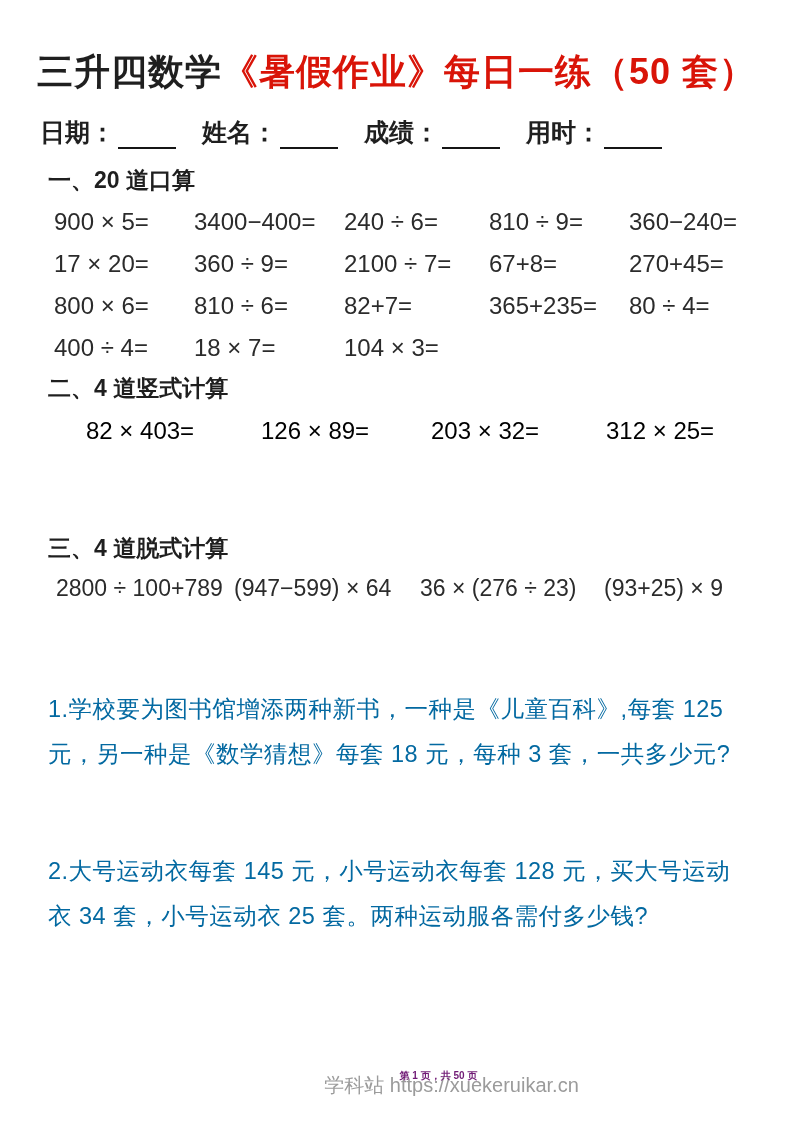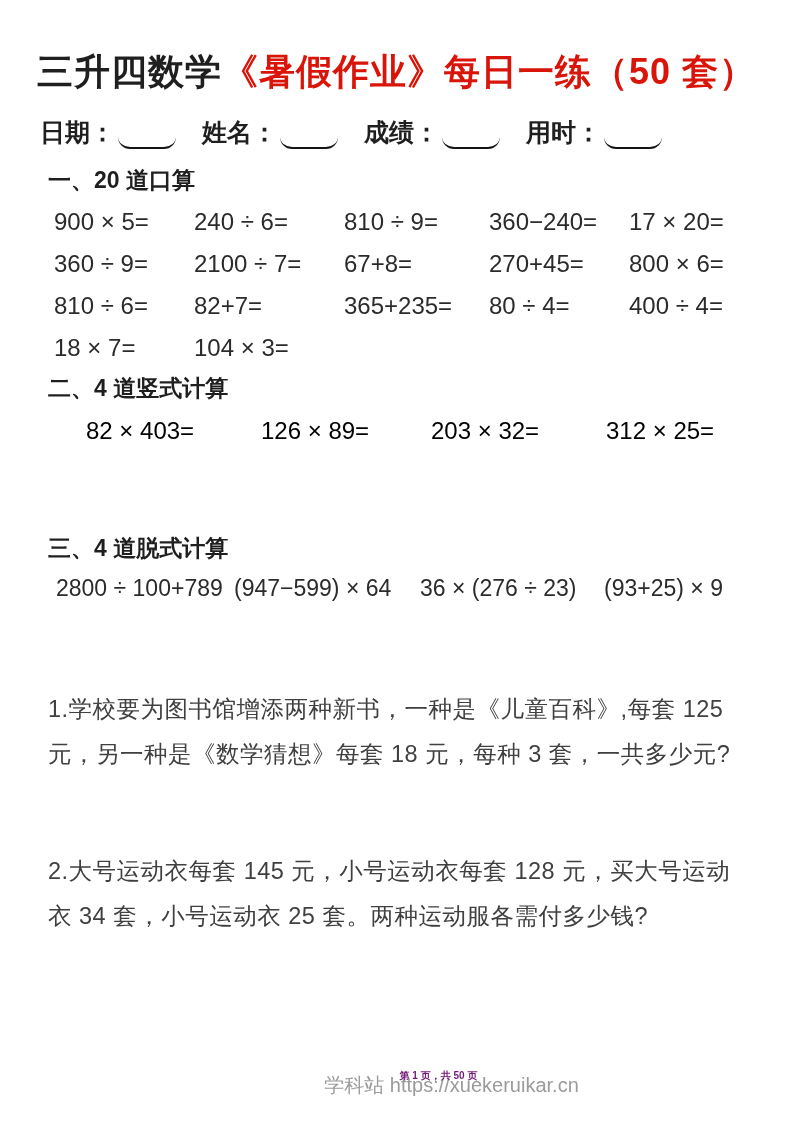--- a/index.html
+++ b/index.html
@@ -1,15 +1,15 @@
 <!DOCTYPE html>
 <html><head>
 <meta charset="utf-8">
 <style>
-  * { margin: 0; padding: 0; box-sizing: border-box; border-radius: 15px; }
+  * { margin: 0; padding: 0; box-sizing: border-box; }
   html, body { background: #ffffff; }
   .page {
     position: relative;
     width: 793px;
     height: 1122px;
     background: #ffffff;
     overflow: hidden;
     font-family: "Liberation Sans", "DejaVu Sans", sans-serif;
     color: #1f1f1f;
   }
@@ -79,21 +79,21 @@
     color: #2b2b2b;
     margin-top: 8px;
     height: 34px;
     line-height: 34px;
   }
   .sec4-heading { height: 32px; line-height: 32px; }
   .word-problem {
     font-size: 23.5px;
     line-height: 45px;
     font-weight: 400;
-    color: #404040;
+    color: #0369a1;
     letter-spacing: 0.5px;
   }
   .word-problem-1 { margin-top: 8px; }
   .word-problem-2 { margin-top: 72px; }
   .footer {
     position: absolute;
     left: 0;
     bottom: 26px;
     width: 100%;
     height: 32px;
@@ -144,20 +144,21 @@
       <span>用时：</span>
       <span class="blank"></span>
     </span>
   </div>
 
   <div class="content">
 
     <div class="sec-heading sec1-heading">一、20 道口算</div>
     <div class="oral-grid">
       <span>900 × 5=</span>
+      <span>3400−400=</span>
       <span>240 ÷ 6=</span>
       <span>810 ÷ 9=</span>
       <span>360−240=</span>
       <span>17 × 20=</span>
       <span>360 ÷ 9=</span>
       <span>2100 ÷ 7=</span>
       <span>67+8=</span>
       <span>270+45=</span>
       <span>800 × 6=</span>
       <span>810 ÷ 6=</span>

